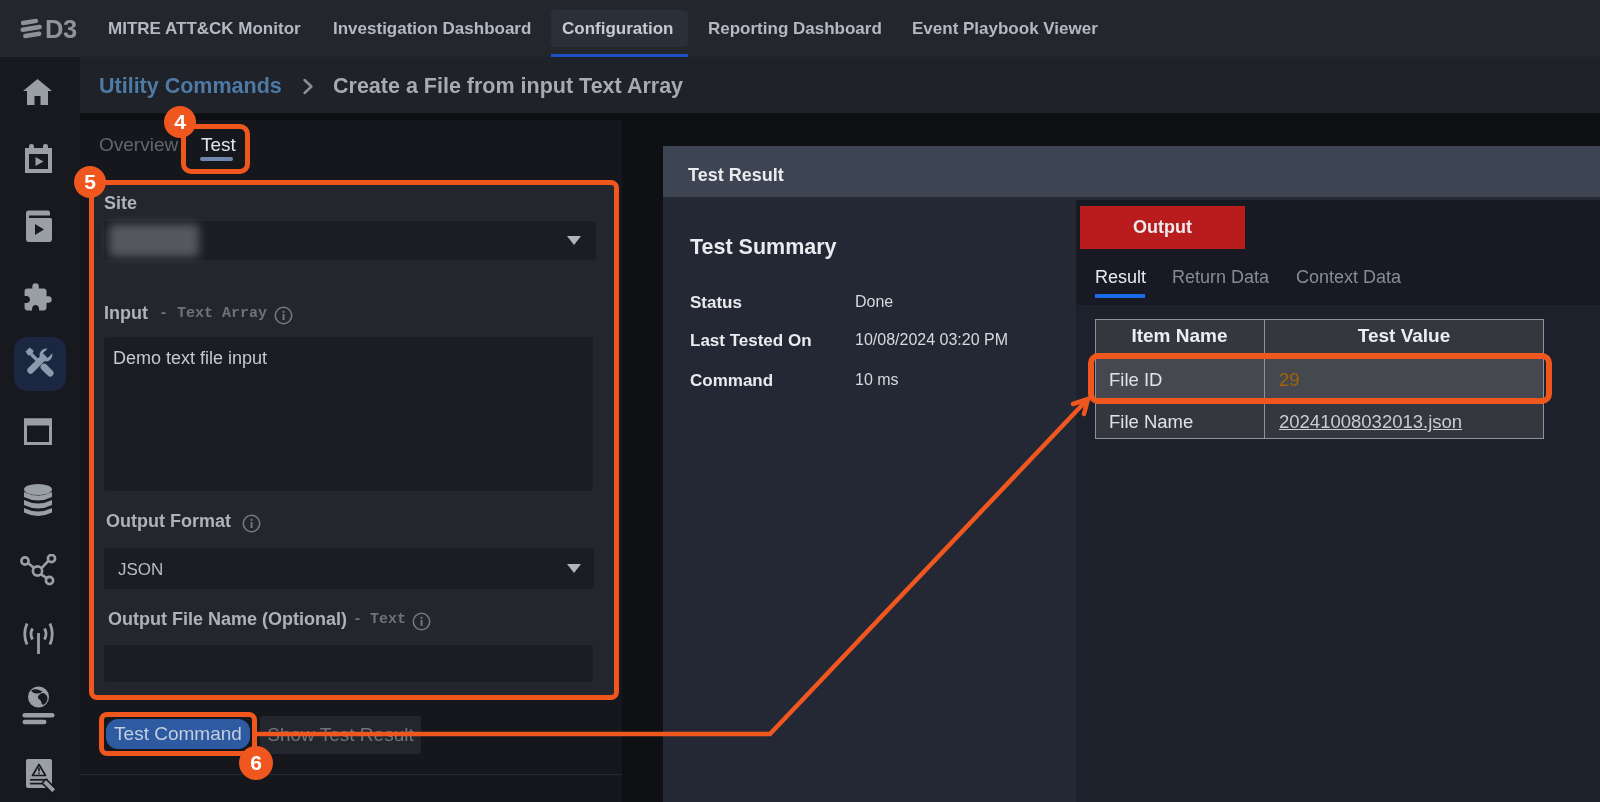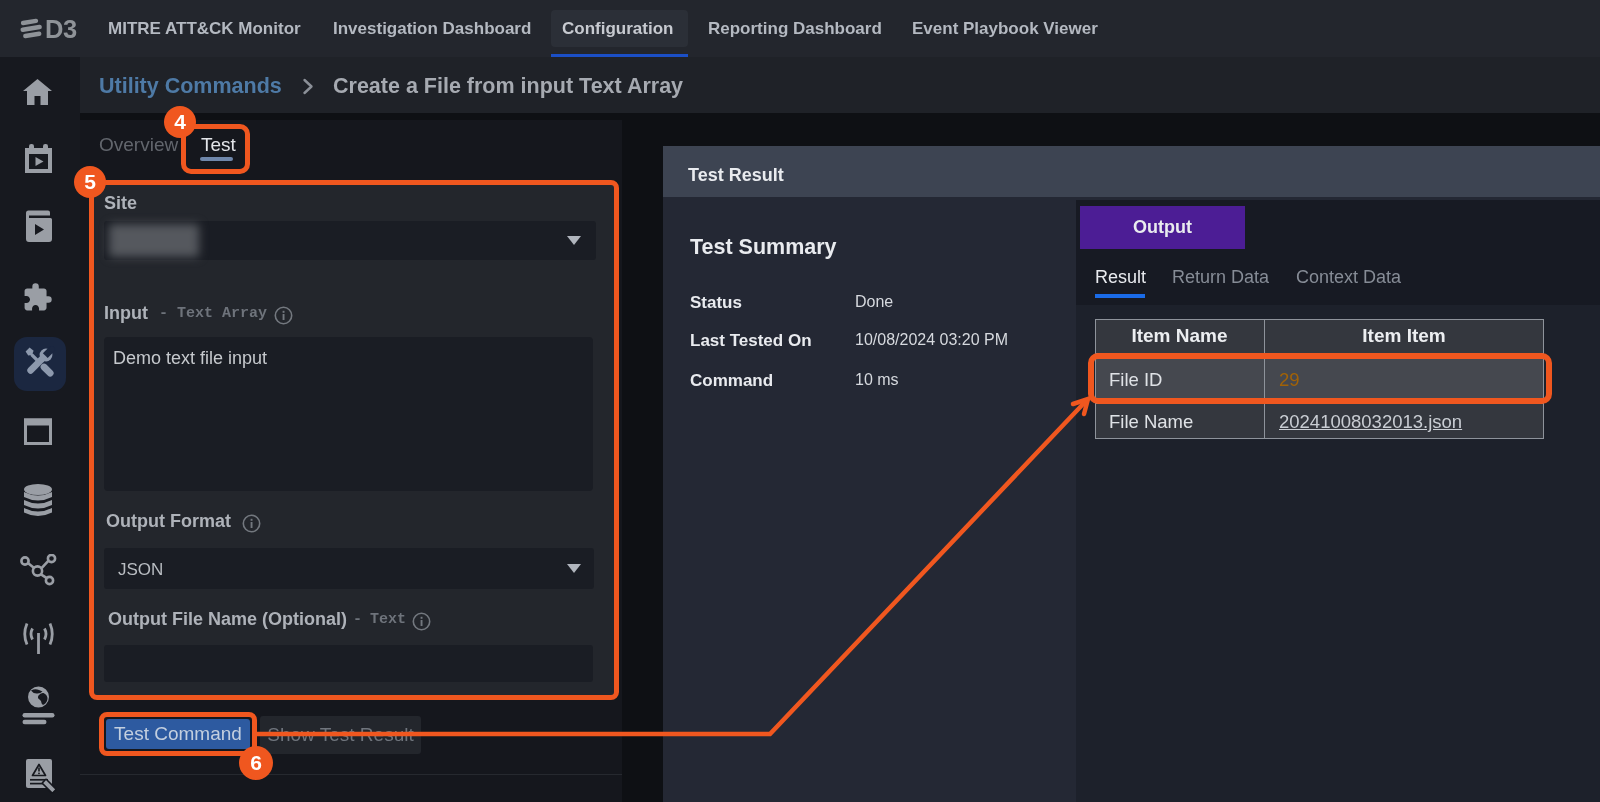--- a/index.html
+++ b/index.html
@@ -176,48 +176,48 @@
 <div class="abs flabel" style="left:108px;top:609px;">Output File Name (Optional)</div>
 <div class="abs ftype" style="left:353px;top:611px;">-</div>
 <div class="abs ftype" style="left:370px;top:611px;">Text</div>
 <svg class="abs" style="left:412px;top:612px;" width="19" height="19" viewBox="0 0 19 19">
     <circle cx="9.5" cy="9.5" r="8.2" fill="none" stroke="#73787f" stroke-width="1.6"></circle>
     <rect x="8.6" y="8" width="1.9" height="6" fill="#73787f"></rect>
     <rect x="8.6" y="4.8" width="1.9" height="2" fill="#73787f"></rect>
   </svg>
 <div class="abs finput" style="left:104px;top:645px;width:489px;height:37px;"></div>
 
-<div class="abs" style="left:106px;top:719px;width:144px;height:30px;background:#2d5aa0;border-radius:3px;text-align:center;line-height:30px;font-size:19px;color:#c3cfdf;">Test Command</div>
+<div class="abs" style="left:106px;top:719px;width:144px;height:30px;background:#2d5aa0;border-radius:12px;text-align:center;line-height:30px;font-size:19px;color:#c3cfdf;">Test Command</div>
 <div class="abs" style="left:260px;top:716px;width:161px;height:38px;background:#23262c;border-radius:3px;text-align:center;line-height:38px;font-size:19px;color:#70757d;">Show Test Result</div>
 
 <div class="abs" id="rpanel"></div>
 <div class="abs" id="rheader"></div>
 <div class="abs" style="left:688px;top:165px;font-size:18px;font-weight:700;color:#e9ebef;text-align:center;">Test Result</div>
 <div class="abs" style="left:690px;top:235px;font-size:21.5px;font-weight:700;color:#e9ebef;">Test Summary</div>
 <div class="abs tr-label" style="left:690px;top:293px;">Status</div>
 <div class="abs tr-val" style="left:855px;top:293px;">Done</div>
 <div class="abs tr-label" style="left:690px;top:331px;">Last Tested On</div>
 <div class="abs tr-val" style="left:855px;top:331px;">10/08/2024 03:20 PM</div>
 <div class="abs tr-label" style="left:690px;top:371px;">Command</div>
 <div class="abs tr-val" style="left:855px;top:371px;">10 ms</div>
 
 <div class="abs" id="outregion"></div>
-<div class="abs" style="left:1080px;top:206px;width:165px;height:43px;background:#4c1d95;text-align:center;line-height:43px;font-size:18px;font-weight:700;color:#e9ebef;">Output</div>
+<div class="abs" style="left:1080px;top:206px;width:165px;height:43px;background:#b91c1c;text-align:center;line-height:43px;font-size:18px;font-weight:700;color:#e9ebef;">Output</div>
 <div class="abs" style="left:1076px;top:305px;width:524px;height:497px;background:#1d212b;"></div>
 <div class="abs" style="left:1095px;top:267px;font-size:18px;color:#e9ebef;">Result</div>
 <div class="abs" style="left:1095px;top:294px;width:50px;height:4px;background:#1a6be8;"></div>
 <div class="abs" style="left:1172px;top:267px;font-size:18px;color:#868c96;">Return Data</div>
 <div class="abs" style="left:1296px;top:267px;font-size:18px;color:#868c96;">Context Data</div>
 
 <div class="abs" style="left:1095px;top:319px;width:449px;height:35px;background:#34373e;border:1px solid #8e939b;box-sizing:border-box;"></div>
 <div class="abs" style="left:1095px;top:354px;width:449px;height:49px;background:#45484f;border:1px solid #8e939b;box-sizing:border-box;"></div>
 <div class="abs" style="left:1095px;top:403px;width:449px;height:36px;background:#34373e;border:1px solid #8e939b;box-sizing:border-box;"></div>
 <div class="abs" style="left:1264px;top:319px;width:1px;height:120px;background:#8e939b;"></div>
 <div class="abs" style="left:1095px;top:325px;width:169px;text-align:center;font-size:19px;font-weight:700;color:#eceef1;">Item Name</div>
-<div class="abs" style="left:1264px;top:325px;width:280px;text-align:center;font-size:19px;font-weight:700;color:#eceef1;">Item Item</div>
+<div class="abs" style="left:1264px;top:325px;width:280px;text-align:center;font-size:19px;font-weight:700;color:#eceef1;">Test Value</div>
 <div class="abs" style="left:1109px;top:369px;font-size:18.5px;color:#dfe2e6;">File ID</div>
 <div class="abs" style="left:1279px;top:369px;font-size:18.5px;color:#a16207;">29</div>
 <div class="abs" style="left:1109px;top:411px;font-size:18.5px;color:#dfe2e6;">File Name</div>
 <div class="abs" style="left:1279px;top:411px;font-size:18.5px;color:#c9cdd3;text-decoration:underline;">20241008032013.json</div>
 
 <div class="abs obox" style="left:181px;top:124px;width:69px;height:50px;border-radius:10px;"></div>
 <div class="abs obox" style="left:99px;top:712px;width:158px;height:44px;border-radius:8px;"></div>
 <div class="abs obox" style="left:1088px;top:353px;width:464px;height:51px;border-radius:10px;border-width:6px;"></div>
 <svg class="abs" style="left:0;top:0;pointer-events:none;" width="1600" height="802" viewBox="0 0 1600 802">
   <path d="M257 734 H770 L1085 402" fill="none" stroke="#f0571f" stroke-width="4.5"></path>

